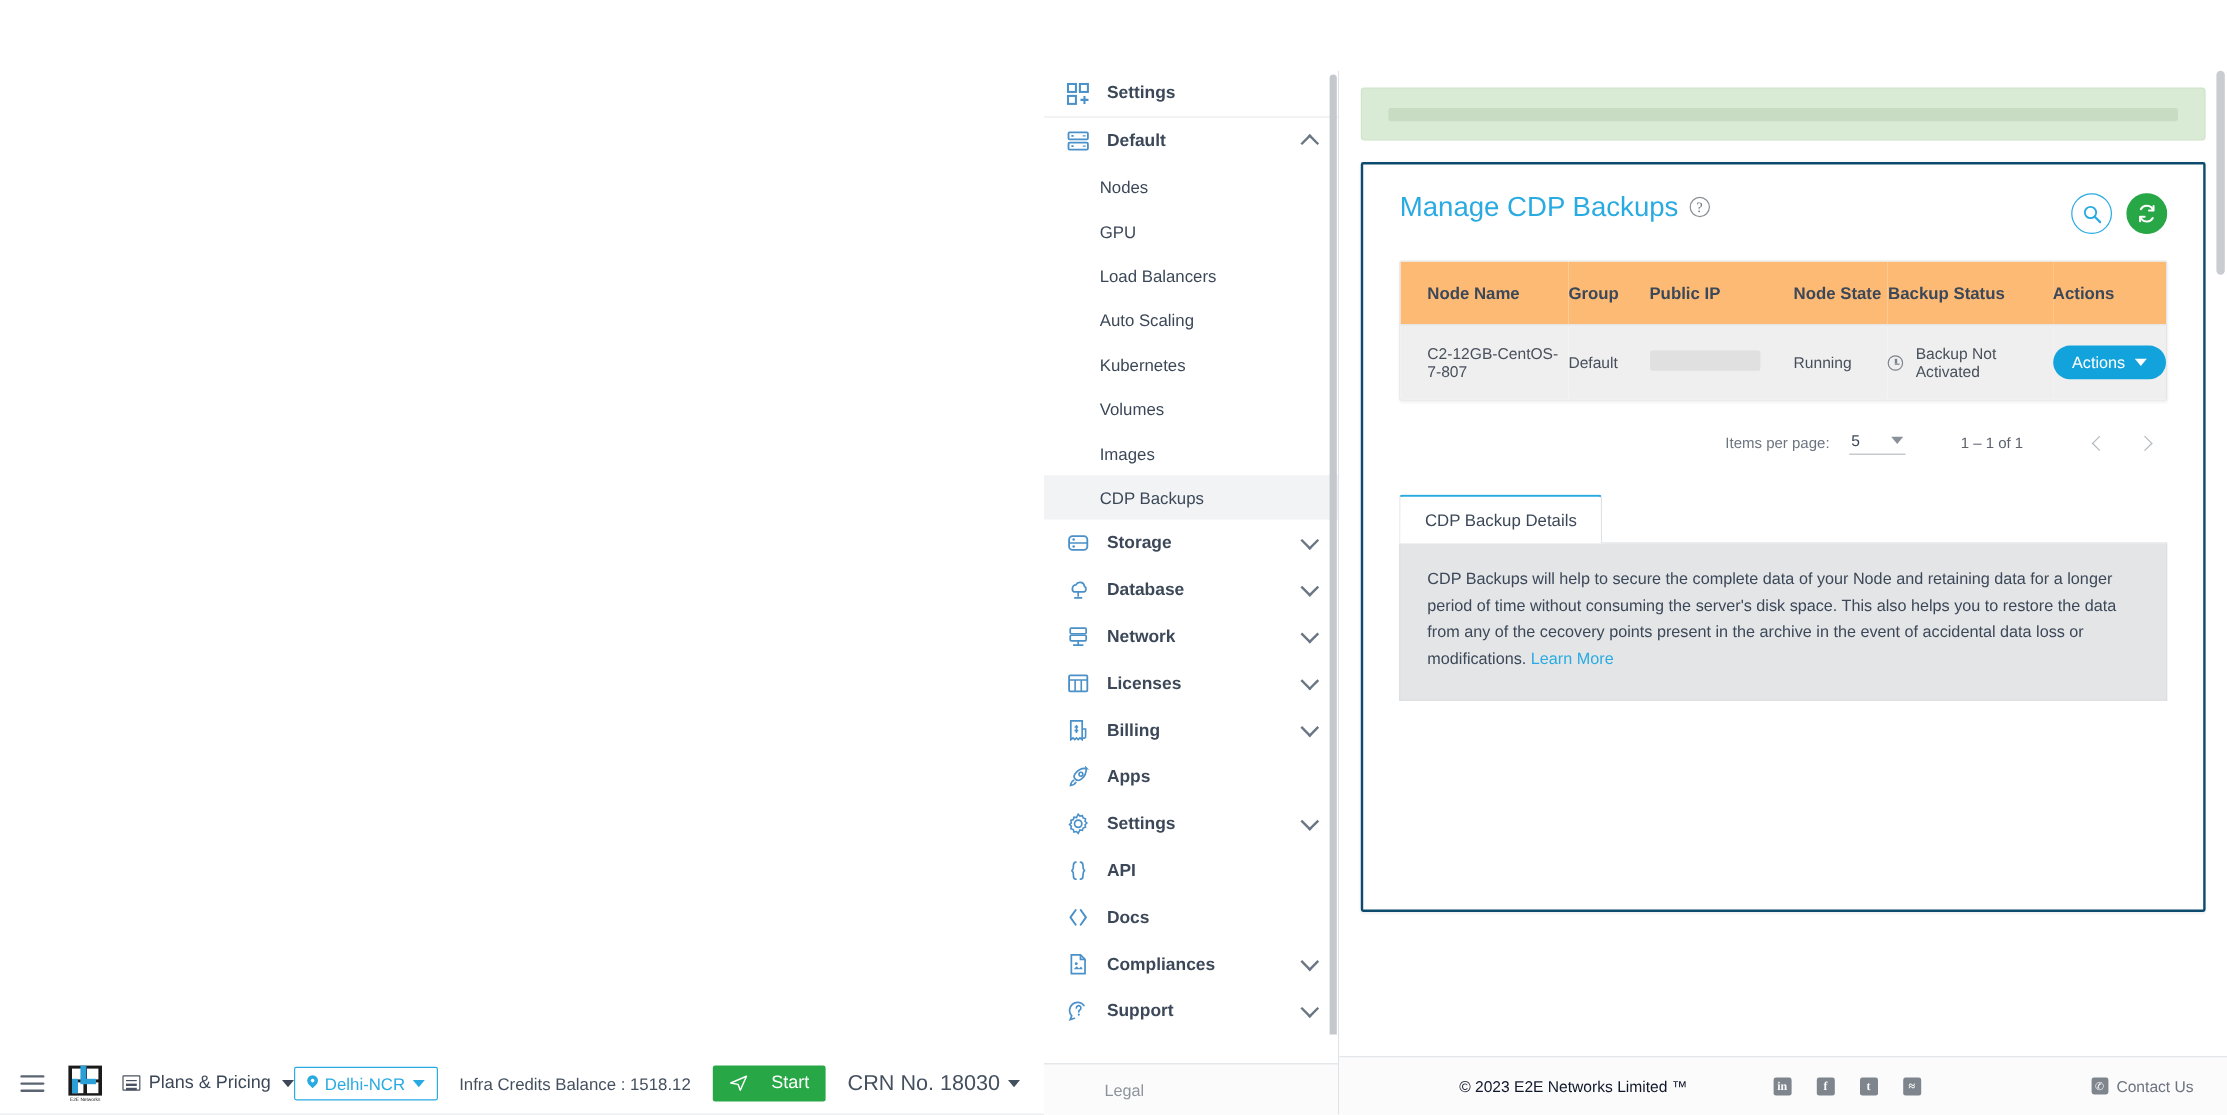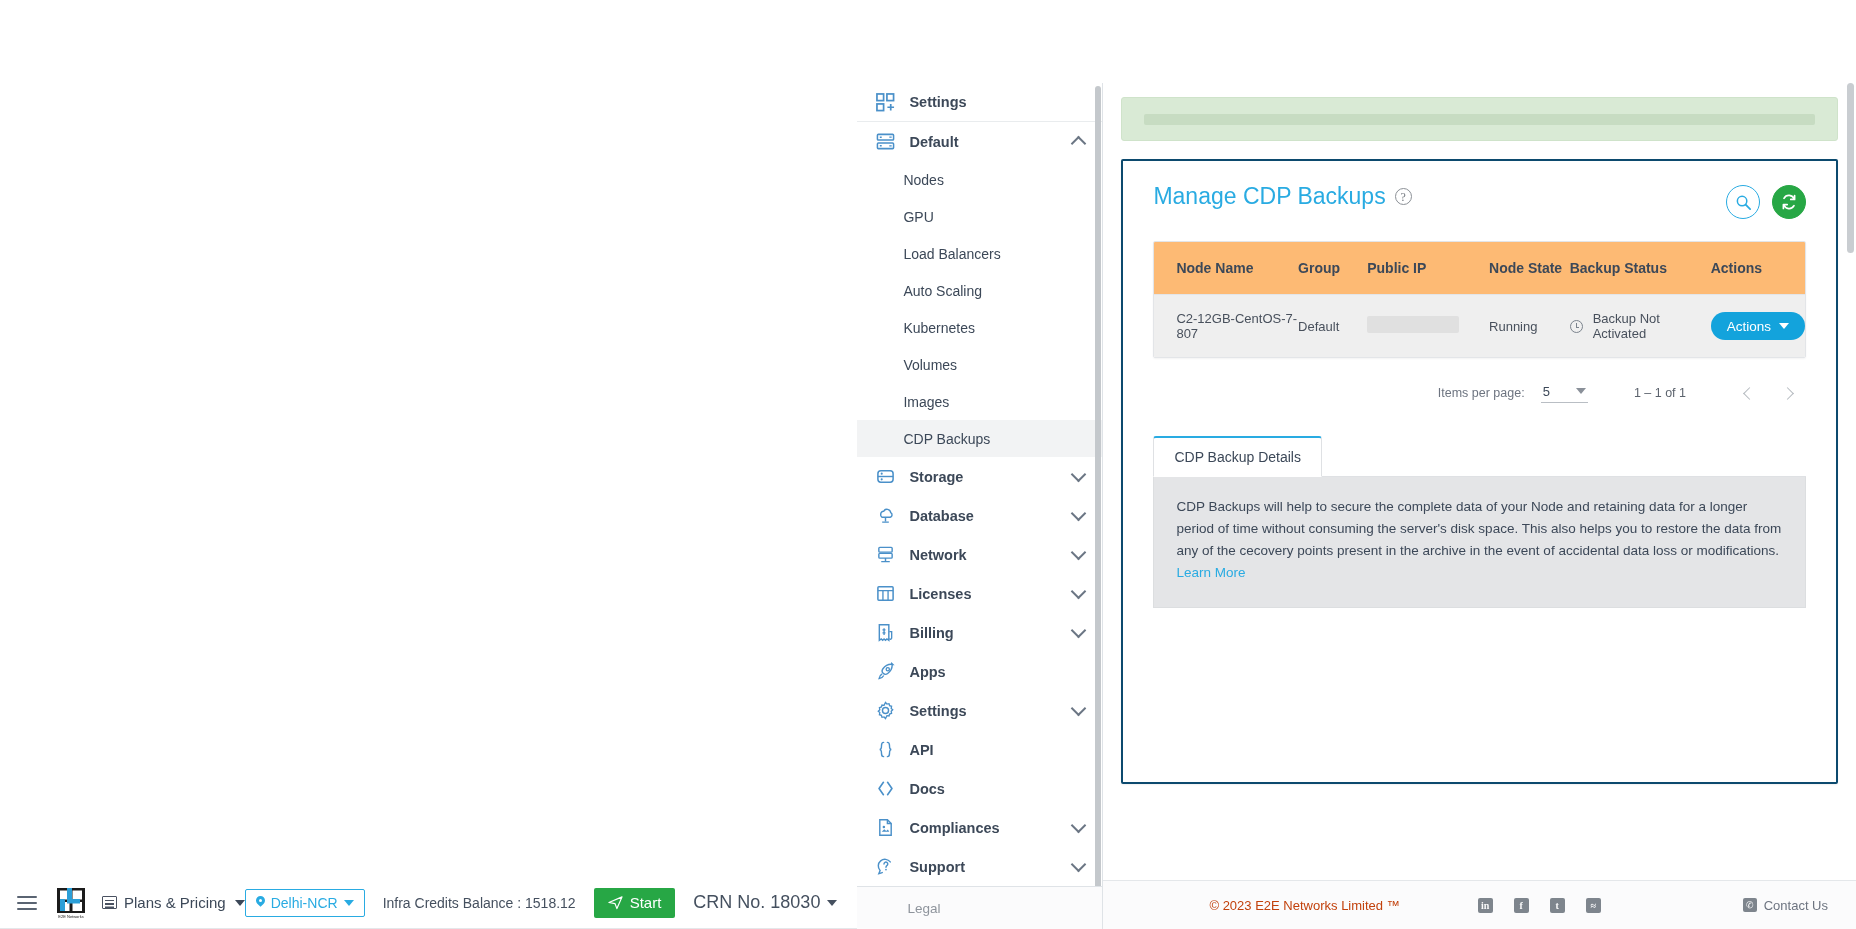--- a/index.html
+++ b/index.html
@@ -43,21 +43,21 @@
     border-top:6px solid #29abe2; }
   .pin { width:9px; height:13px; position:relative; display:inline-block; }
   .pin::before { content:""; position:absolute; left:0; top:0; width:9px; height:9px; border-radius:50% 50% 50% 0;
     transform:rotate(-45deg); background:#29abe2; }
   .pin::after { content:""; position:absolute; left:3px; top:3px; width:3px; height:3px; background:#fff; border-radius:50%; }
 
   .credits { font-size:14px; color:#45505f; padding:0 18px; white-space:nowrap; }
 
   .start-btn {
     background:#27a745; color:#fff; border:none; height:30px; padding:0 14px; border-radius:2px;
-    display:flex; align-items:center; gap:7px; font-size:15px; cursor:pointer; white-space:nowrap;
+    display:flex; align-items:center; gap:20px; font-size:15px; cursor:pointer; white-space:nowrap;
   }
   .crn { font-size:18px; color:#45505f; padding:0 6px 0 18px; display:flex; align-items:center; gap:7px;
     cursor:pointer; white-space:nowrap;}
   .crn .caret { border-left:5px solid transparent; border-right:5px solid transparent;
     border-top:6px solid #45505f; }
 
   
   .body { flex:1; display:flex; min-height:0; position:relative; }
 
   
@@ -77,21 +77,21 @@
   .chev { width:11px; height:11px; border-right:2px solid #6b7684; border-bottom:2px solid #6b7684;
           transform:rotate(45deg); margin-bottom:4px; margin-right:4px; flex:0 0 auto;}
   .chev.up { transform:rotate(-135deg); margin-bottom:-3px; }
   .sub-item {
     display:flex; align-items:center; height:37px; padding-left:46px; font-size:14px;
     font-weight:normal; color:#3c4858; cursor:pointer;
   }
   .sub-item.active { background:#f2f3f4; }
   .sidebar-footer {
     height:43px; border-top:1px solid #dfe3e7; display:flex; align-items:center;
-    padding-left:50px; font-size:13.5px; color:#8e949c; background:#fbfbfc;
+    padding-left:50px; font-size:13.5px; color:#8e949c; background:#fbfbfc;margin-top:24px;
   }
   .side-scroll { position:absolute; right:1px; top:3px; width:6px; height:830px;
     background:#c4c8cc; border-radius:3px; }
 
   
   .main { flex:1; background:#fff; display:flex; flex-direction:column; min-width:0; position:relative; }
   .main-scrollarea { flex:1; padding:0; overflow:hidden; }
 
   .alert-banner {
     margin:14px 18px 0 18px; height:44px; background:#d9ead5; border:1px solid #cfe3ca; border-radius:3px;
@@ -168,21 +168,21 @@
   .info-line1 { font-size:13.5px; color:#3c4858; line-height:1.5; margin-bottom:18px; }
   .info-warn { color:#e23c3c; }
   .lnk { color:#29abe2; cursor:pointer; }
   .info-line2 { font-size:13.5px; color:#3c4858; line-height:1.62; }
 
   
   .footer {
     height:49px; min-height:49px; border-top:1px solid #e4e7ea; background:#fbfbfc;
     display:flex; align-items:center; padding:0 28px; font-size:13px; color:#6d7480;
   }
-  .copyright { margin:13px auto; color:#c2410c; }
+  .copyright { margin:13px auto; color:#0f172a; }
   .socials { display:flex; align-items:center; gap:21px; margin-right:142px; }
   .soc { width:15px; height:15px; background:#7e858d; border-radius:2px; color:#fbfbfc;
     font-size:10px; display:flex; align-items:center; justify-content:center; cursor:pointer;
     font-weight:bold; font-family:"Liberation Serif", serif;}
   .contact { display:flex; align-items:center; gap:7px; cursor:pointer; color:#6d7480; }
   .phone-ico { width:14px; height:14px; background:#7e858d; border-radius:2px; color:#fbfbfc;
     font-size:9px; display:flex; align-items:center; justify-content:center; }
 
   .main-scrollbar { position:absolute; right:2px; top:0px; width:7px; height:170px; background:#c9cdd1;
      border-radius:4px; }

